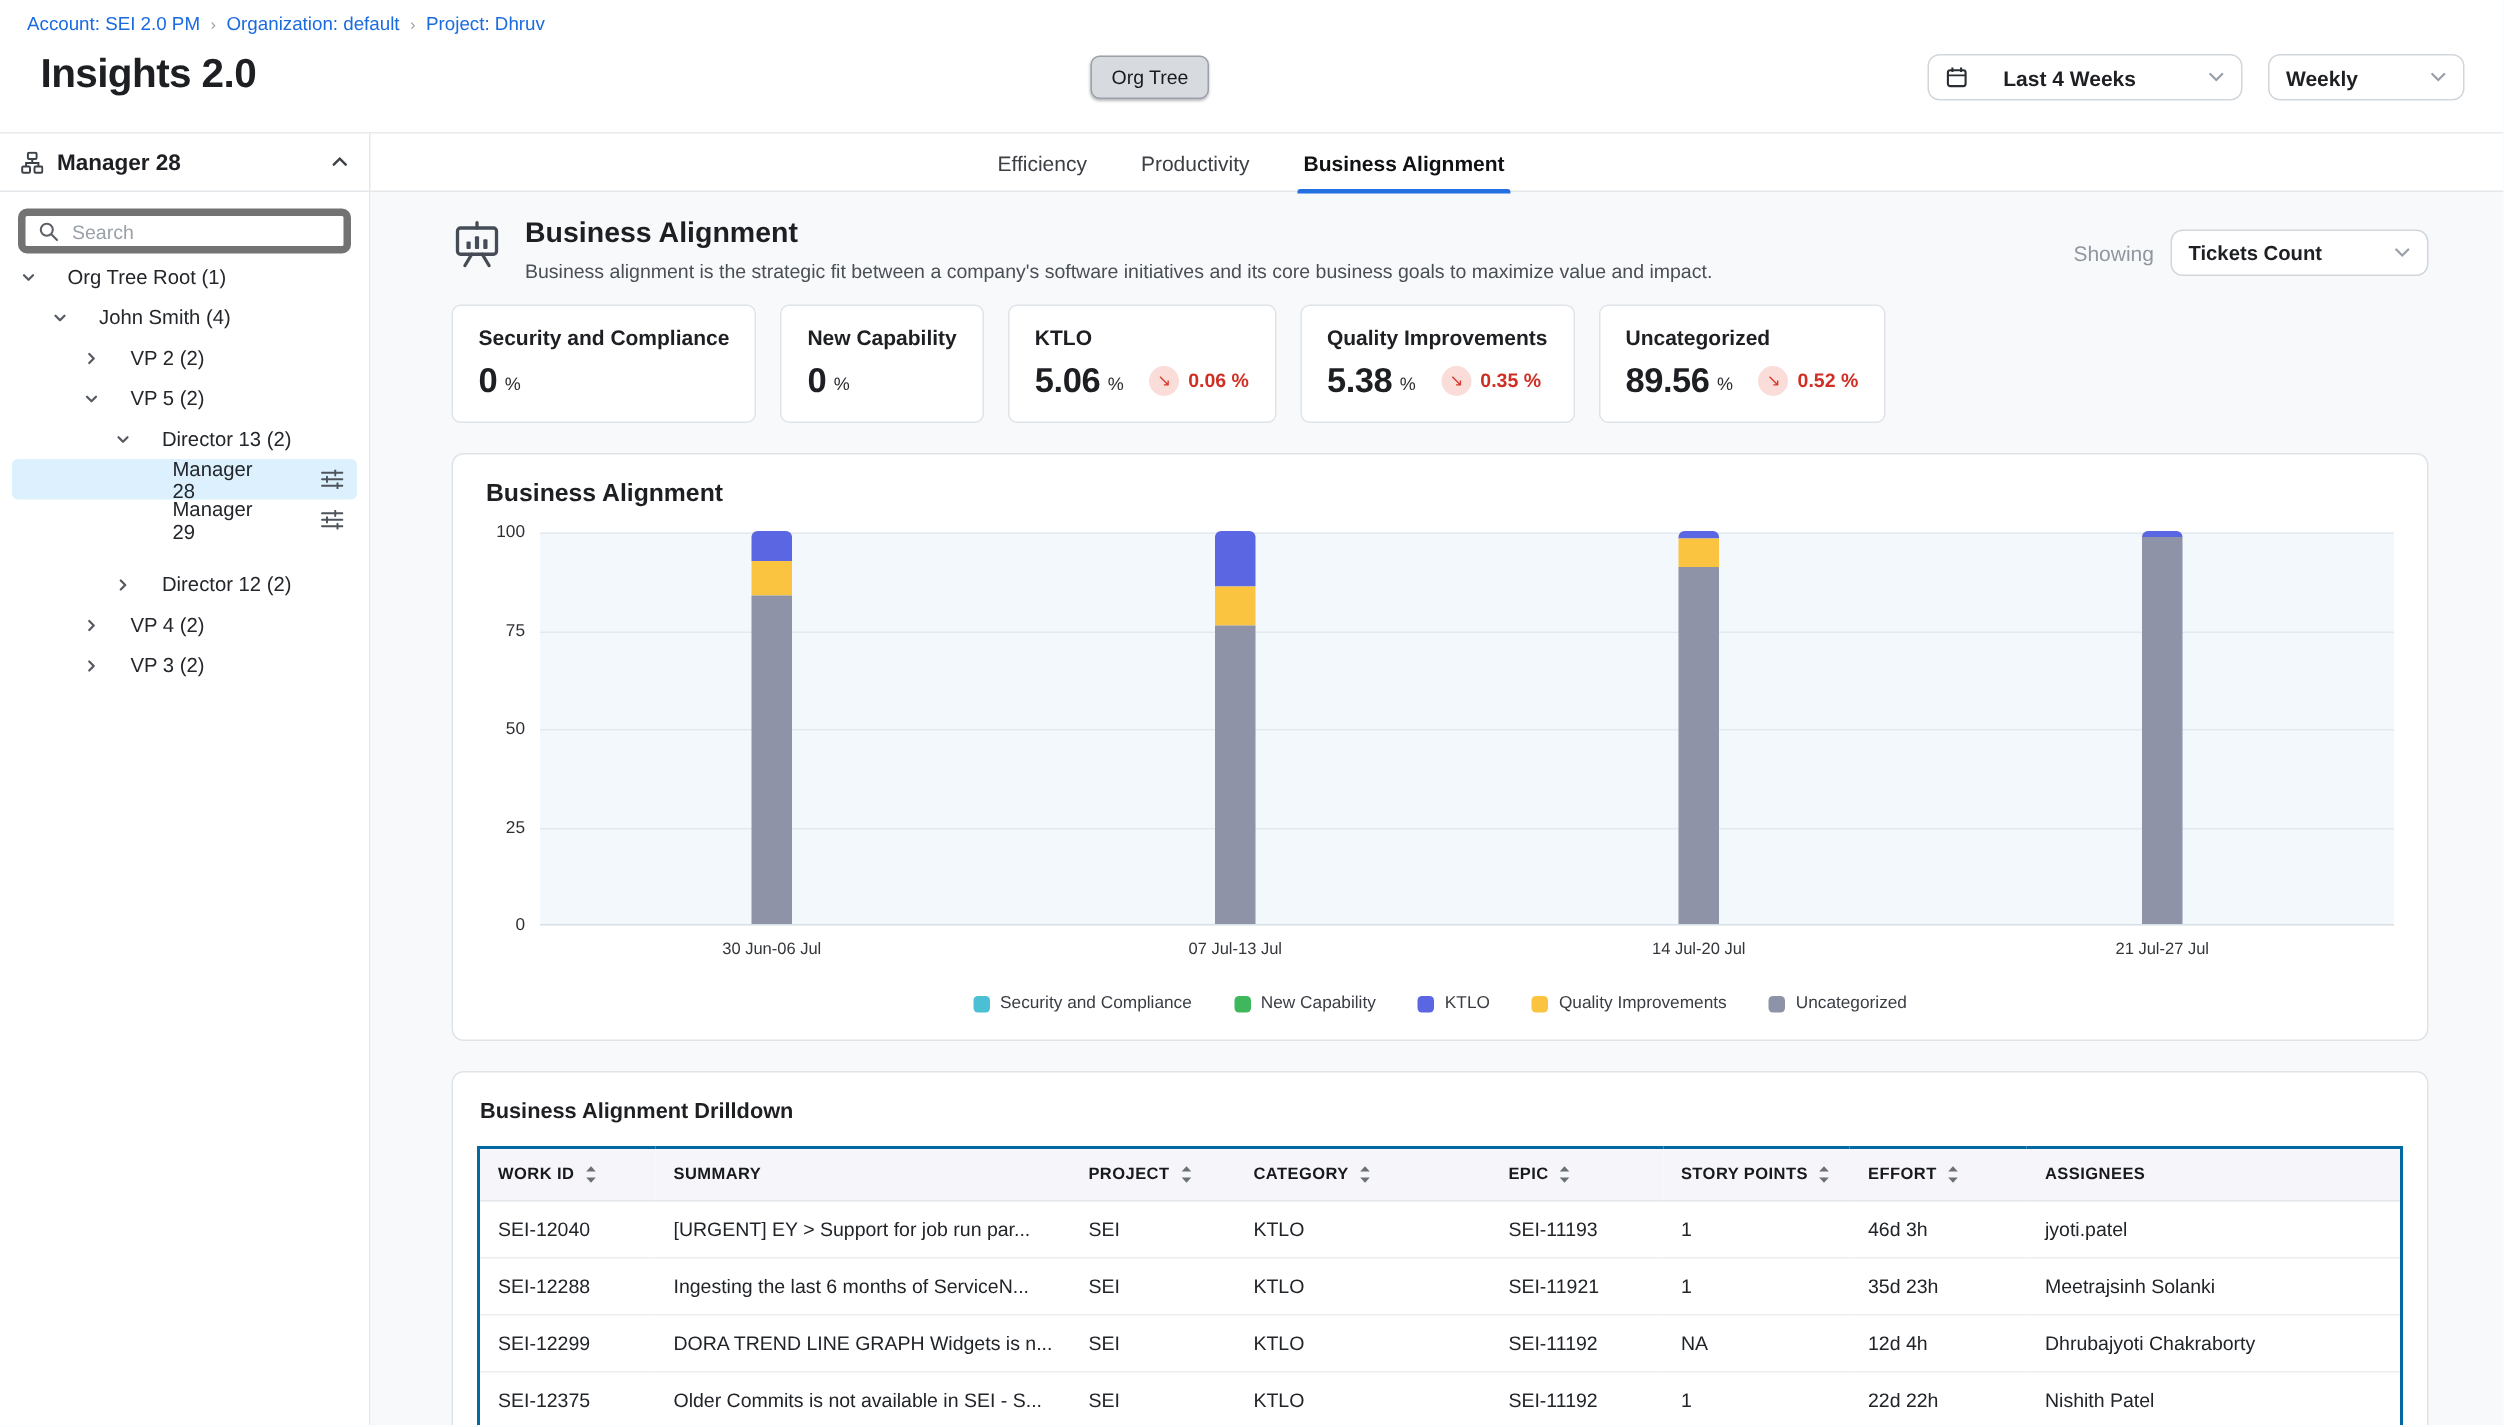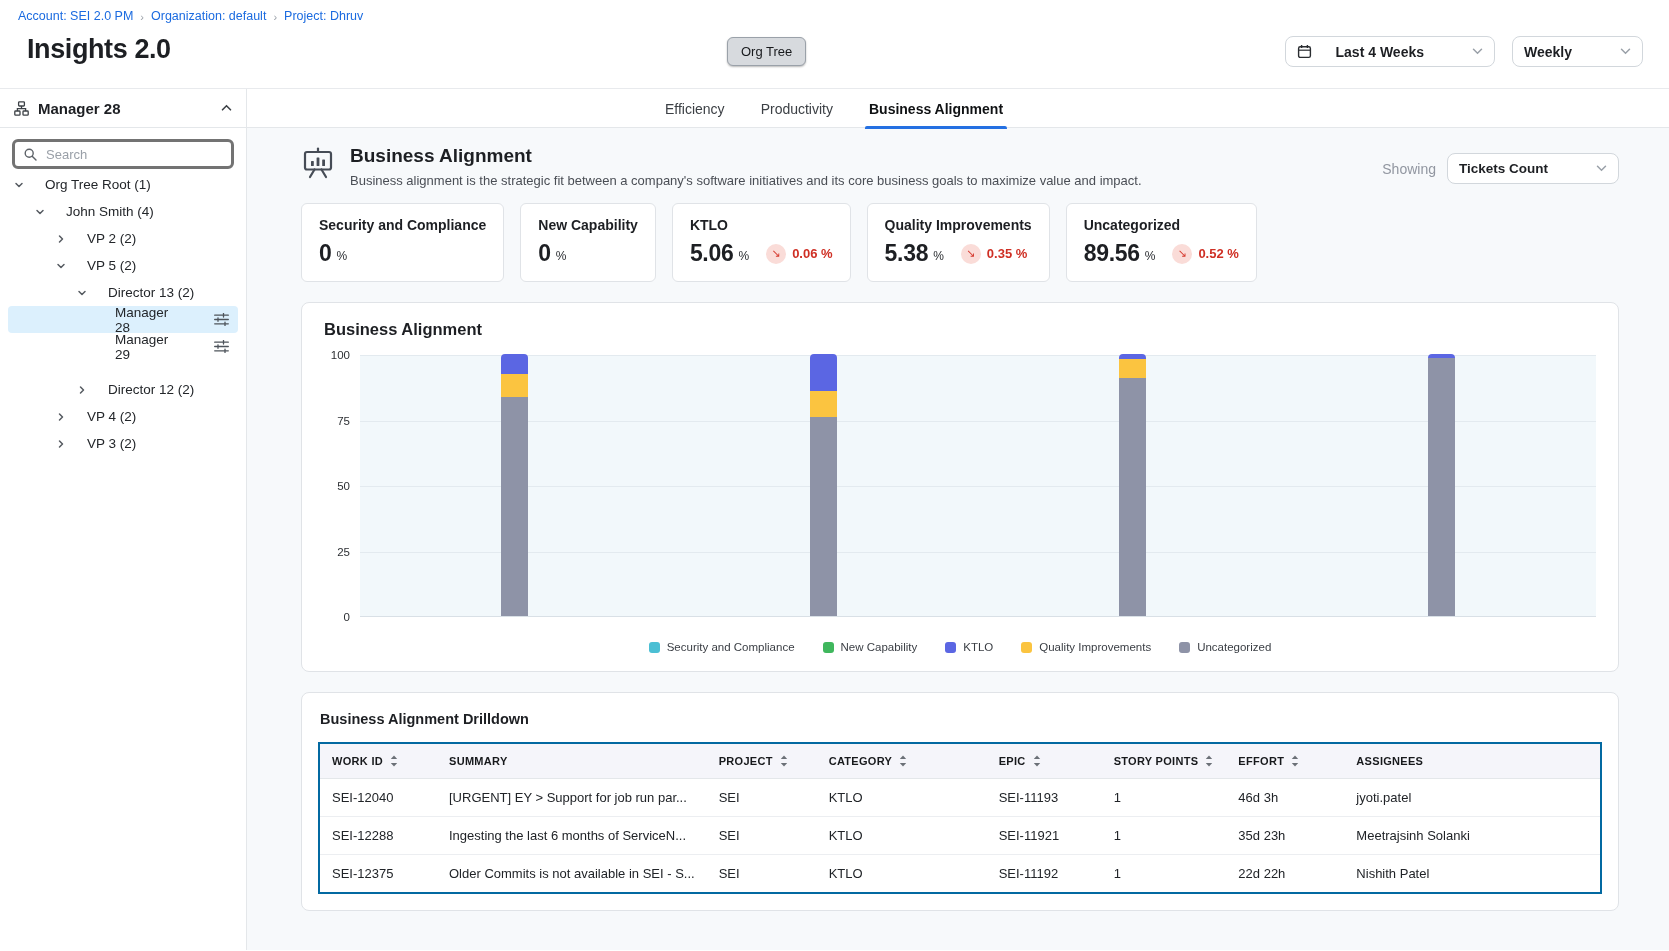--- a/index.html
+++ b/index.html
@@ -27,21 +27,21 @@
   .mid { display:flex; height:40px; border-bottom:1px solid #e4e7ea; border-top:1px solid #e8eaed; position:relative; }
   .side-head { width:247px; border-right:1px solid #e4e7ea; display:flex; align-items:center; padding:0 14px; gap:9px; }
   .side-title { font-size:15px; font-weight:bold; flex:1; }
   .tabs { position:absolute; left:834px; transform:translateX(-50%); top:0; height:40px; display:flex; gap:36px; }
   .tab { display:flex; align-items:center; font-size:14px; color:#3c4045; position:relative; cursor:pointer; white-space:nowrap; }
   .tab.active { font-weight:bold; color:#0f1113; }
   .tab.active::after { content:""; position:absolute; left:-4px; right:-4px; bottom:0; height:3px; background:#2470e2; border-radius:2px 2px 0 0; }
   
   .lower { display:flex; height:822px; }
   .sidebar { width:247px; border-right:1px solid #e4e7ea; background:#fff; padding-top:9px; }
-  .search-box { margin:2px 12px 0; height:30px; border:3px solid #737373; border-radius:6px;
+  .search-box { margin:2px 12px 0; height:30px; border:5px solid #737373; border-radius:6px;
     display:flex; align-items:center; padding:0 9px; gap:7px; background:#fff; }
   .search-box input { border:none; outline:none; flex:1; font-size:13px; color:#333; background:transparent;
     font-family:"Liberation Sans", sans-serif; min-width:0; }
   .search-box input::placeholder { color:#9aa0a8; }
   .expand-row { display:flex; justify-content:flex-end; padding:11px 15px 7px; }
   .expand-link { font-size:12.5px; color:#3f444a; display:flex; gap:5px; align-items:center; cursor:pointer; }
   .tree { margin-top:2px; }
   .tree-item { height:27px; display:flex; align-items:center; gap:21px; font-size:13.5px; color:#23262a;
     margin:0 8px; border-radius:4px; padding-right:9px; cursor:pointer; }
   .tree-item.selected { background:#dcf0fd; }
@@ -389,20 +389,26 @@
               </div>
               <div class="bar-col">
                 <div class="bar">
                   <div class="seg" style="height: 3.93px; background: rgb(91, 102, 227); border-radius: 4px 4px 0px 0px;"></div>
                   <div class="seg" style="height: 258.07px; background: rgb(142, 147, 167);"></div>
                 </div>
               </div>
             </div>
           </div>
       </div>
+      <div class="xlabels" id="xlabels">
+          <div class="xlabel">30 Jun-06 Jul</div>
+          <div class="xlabel">07 Jul-13 Jul</div>
+          <div class="xlabel">14 Jul-20 Jul</div>
+          <div class="xlabel">21 Jul-27 Jul</div>
+        </div>
       <div class="legend" id="legend">
           <span class="legend-item">
             <span class="swatch" style="background: rgb(75, 191, 212);"></span>
             <span>Security and Compliance</span>
           </span>
           <span class="legend-item">
             <span class="swatch" style="background: rgb(63, 183, 93);"></span>
             <span>New Capability</span>
           </span>
           <span class="legend-item">
@@ -528,20 +534,30 @@
               <td>SEI-12288</td>
               <td>Ingesting the last 6 months of ServiceN...</td>
               <td>SEI</td>
               <td>KTLO</td>
               <td>SEI-11921</td>
               <td>1</td>
               <td>35d 23h</td>
               <td>Meetrajsinh Solanki</td>
             </tr>
             <tr>
+              <td>SEI-12299</td>
+              <td>DORA TREND LINE GRAPH Widgets is n...</td>
+              <td>SEI</td>
+              <td>KTLO</td>
+              <td>SEI-11192</td>
+              <td>NA</td>
+              <td>12d 4h</td>
+              <td>Dhrubajyoti Chakraborty</td>
+            </tr>
+            <tr>
               <td>SEI-12375</td>
               <td>Older Commits is not available in SEI - S...</td>
               <td>SEI</td>
               <td>KTLO</td>
               <td>SEI-11192</td>
               <td>1</td>
               <td>22d 22h</td>
               <td>Nishith Patel</td>
             </tr>
           </tbody>

